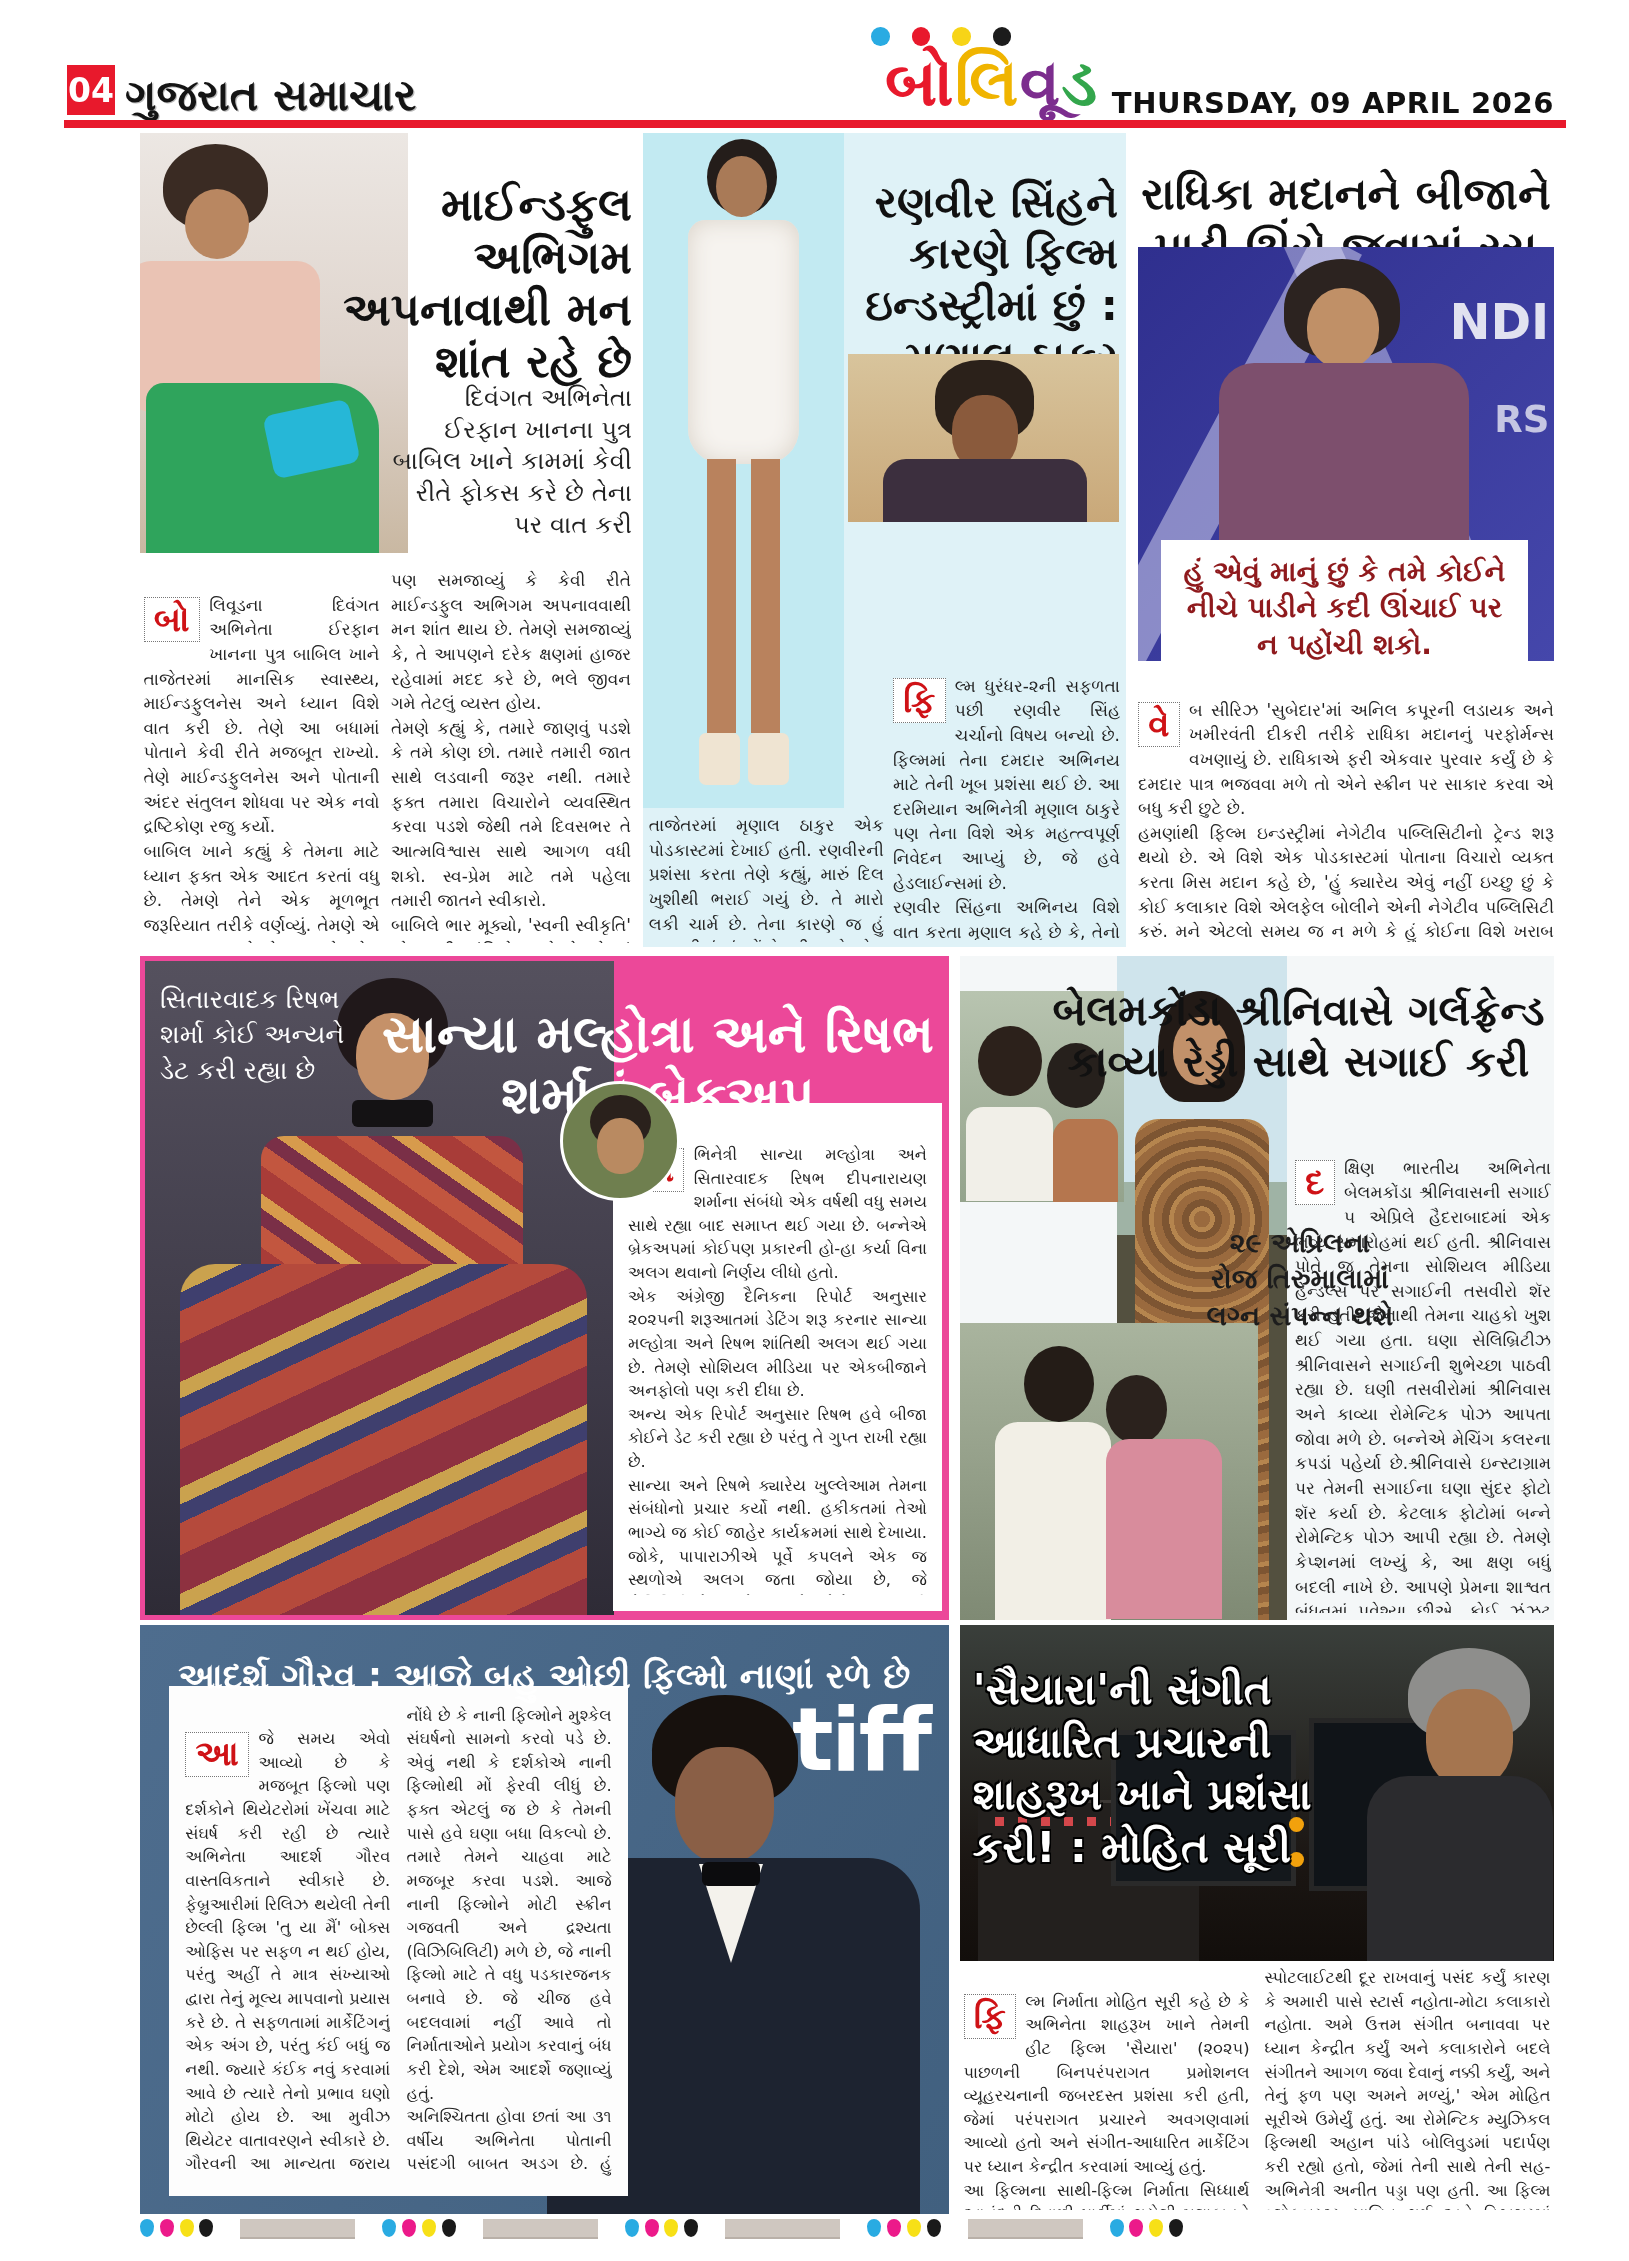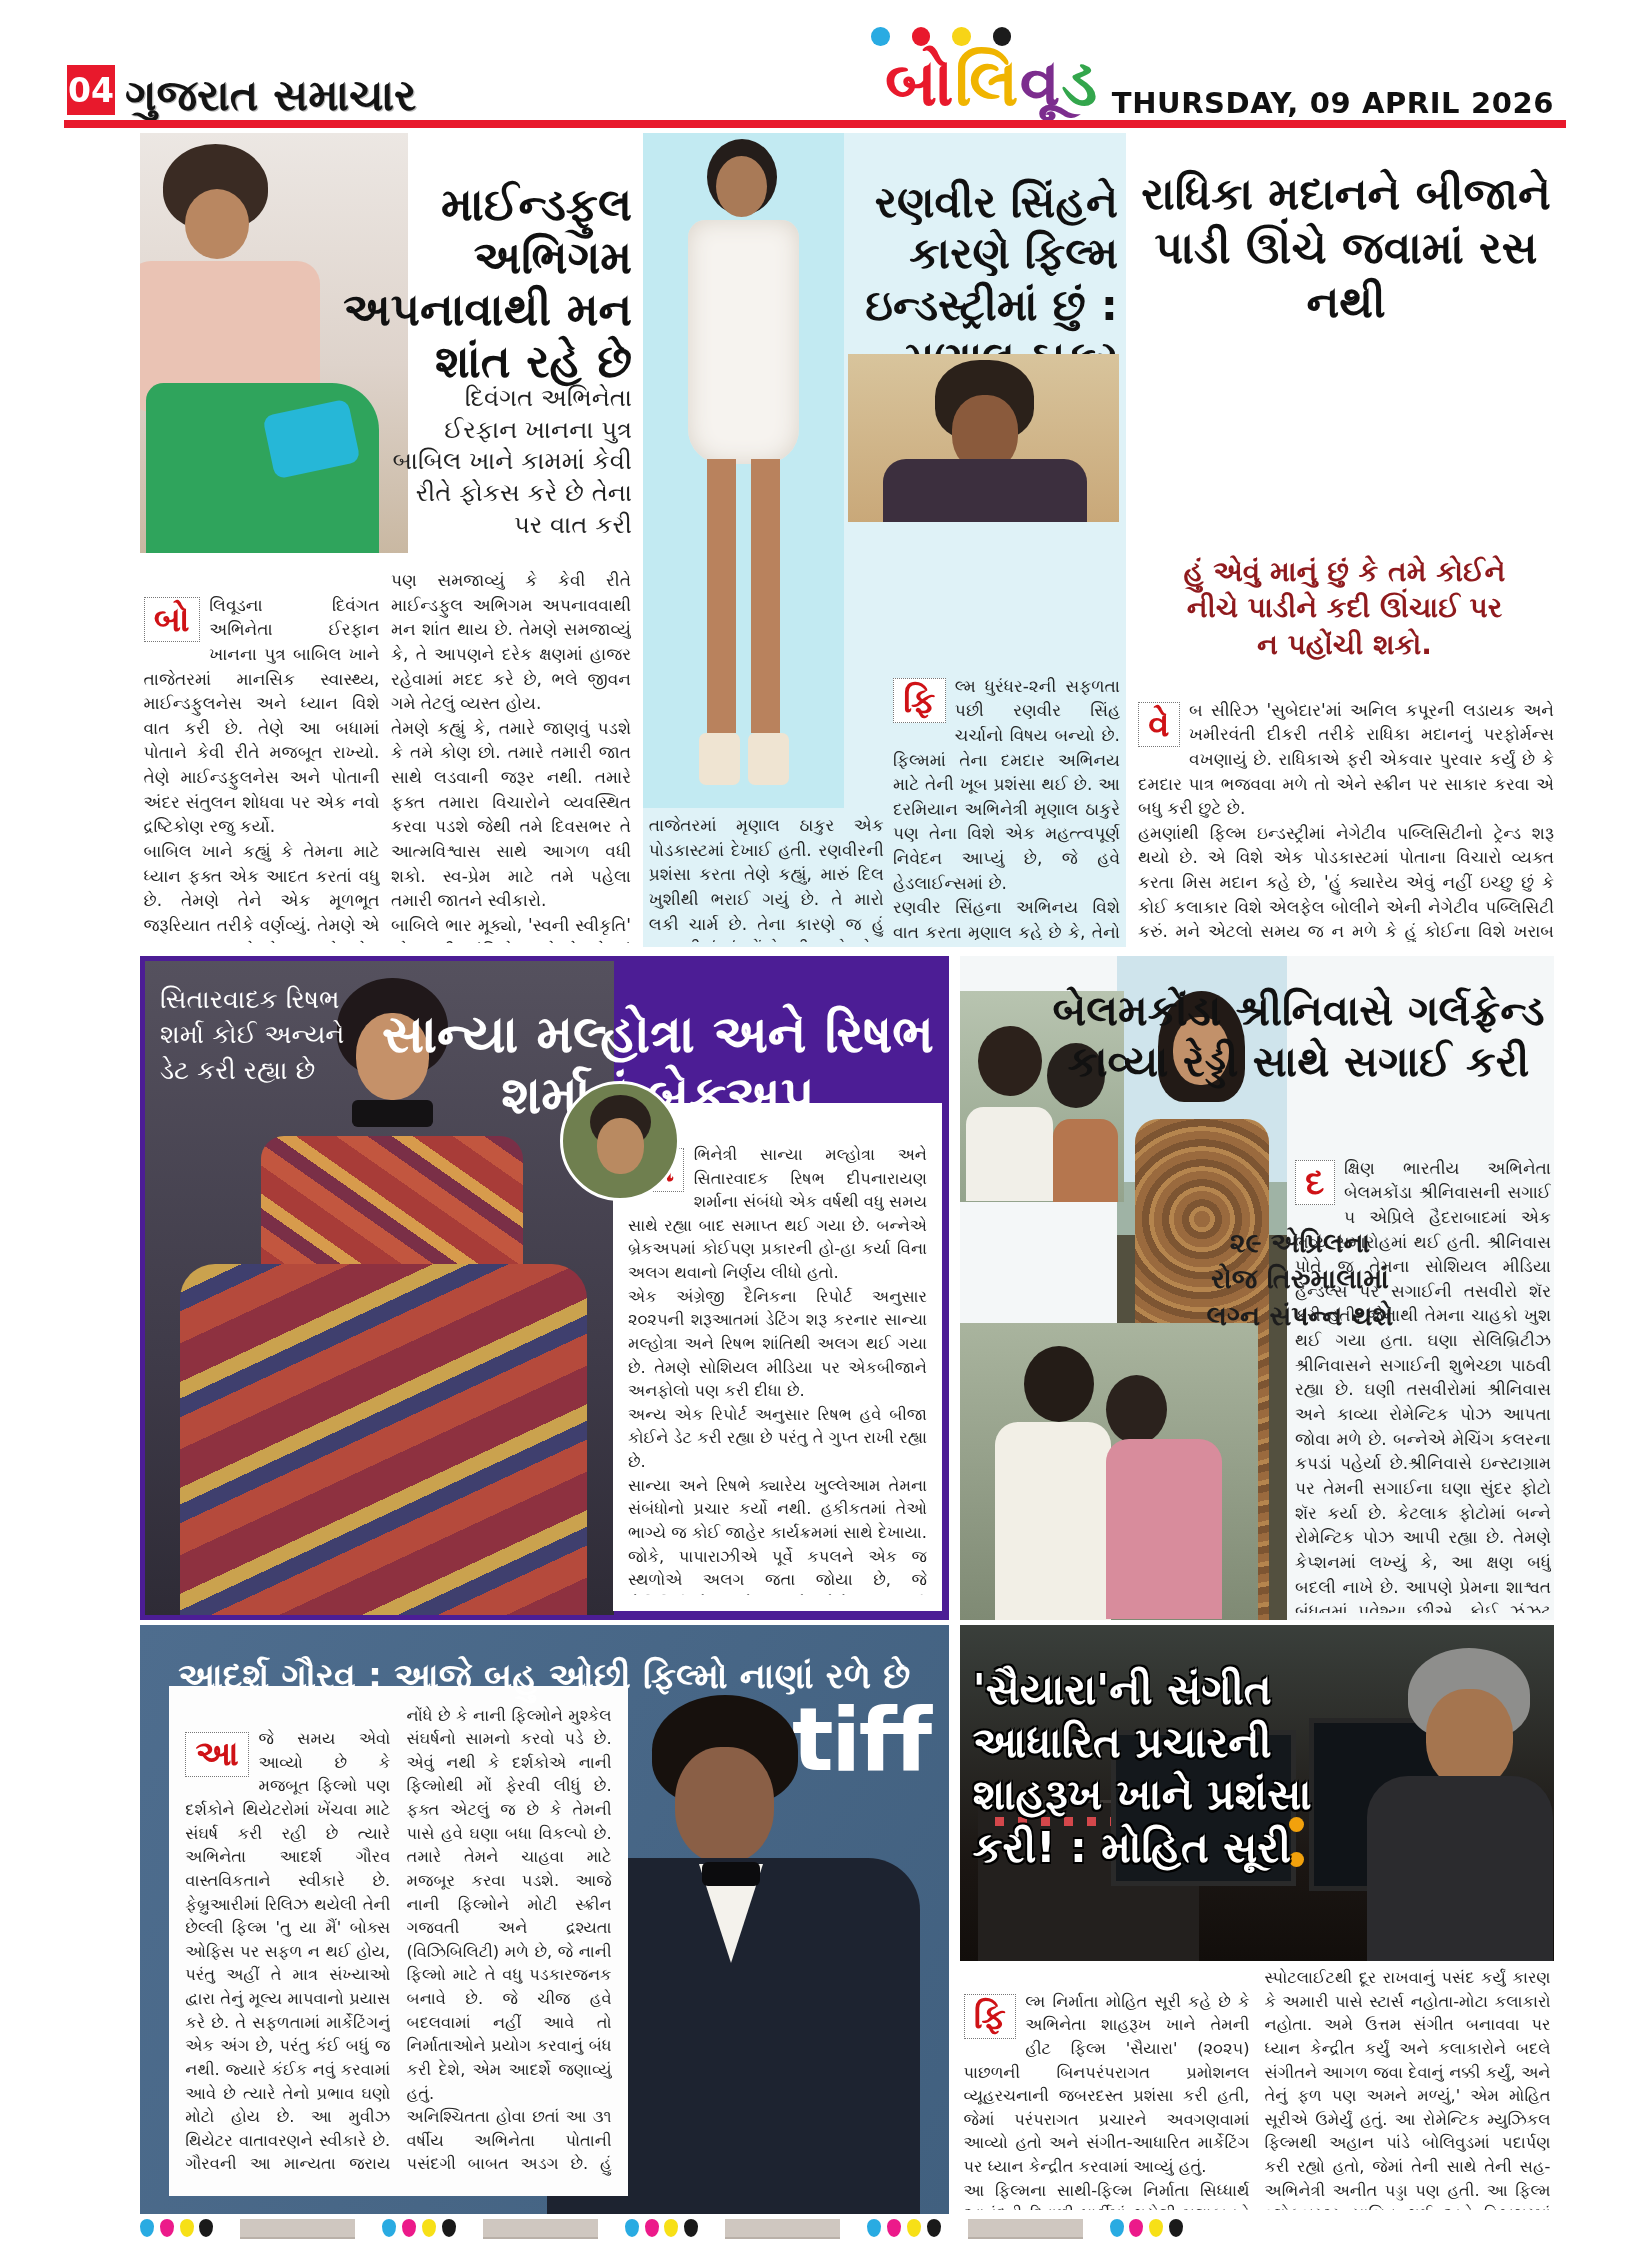--- a/index.html
+++ b/index.html
@@ -35,21 +35,21 @@
                font-weight:bold;line-height:1.3;text-align:center;padding:9.3px 5.8px;}
   #a2 .colR{left:250px;top:516px;width:227px;height:291px;}
   #a2 .colL{left:5.8px;top:680px;width:235px;height:129px;}
   
   #a3{left:1138px;top:133px;width:416px;height:814px;}
   #a3 .headline{left:0;top:4.7px;width:416px;font-size:44px;line-height:1.22;text-align:center;}
   #a3 .quote{left:23px;top:407px;width:346px;background:#ffffff;color:#8f1a1d;font-size:28px;font-weight:bold;
              line-height:1.3;text-align:center;padding:14px 10.5px;}
   #a3 .body{left:0;top:540px;width:416px;height:269px;}
   
-  #a4{left:140px;top:956px;width:809px;height:664px;background:#4c1d95;}
+  #a4{left:140px;top:956px;width:809px;height:664px;background:#ec4899;}
   #a4 .sidelabel{left:20px;top:25.6px;width:192px;color:#fff;font-size:25.6px;line-height:1.4;font-weight:500;}
   #a4 .headline{left:233px;top:12.8px;width:570px;color:#fff;font-size:52px;line-height:1.18;text-align:center;}
   #a4 .whitebox{left:473px;top:147px;width:329px;height:508px;background:#fff;padding:16.3px 15px;box-sizing:border-box;}
   #a4 .circle{left:420px;top:125px;width:114px;height:114px;border-radius:50%;border:3.5px solid #fff;overflow:hidden;z-index:4;}
   
   #a5{left:960px;top:956px;width:594px;height:664px;background:#f4f7f8;}
   #a5 .headline{left:87px;top:2.3px;width:503px;font-size:42px;line-height:1.2;text-align:center;z-index:5;}
   #a5 .subhead{left:244px;top:269px;width:192px;font-size:27px;line-height:1.35;font-weight:bold;
                text-align:center;z-index:5;}
   #a5 .colR{left:335px;top:175px;width:256px;height:482px;z-index:5;}
@@ -130,20 +130,29 @@
     </div>
     <div class="abs bodytext colR">
       <span class="dropcap">ફિ</span><span>લ્મ ધુરંધર-૨ની સફળતા પછી રણવીર સિંહ ચર્ચાનો વિષય બન્યો છે. ફિલ્મમાં તેના દમદાર અભિનય માટે તેની ખૂબ પ્રશંસા થઈ છે. આ દરમિયાન અભિનેત્રી મૃણાલ ઠાકુરે પણ તેના વિશે એક મહત્ત્વપૂર્ણ નિવેદન આપ્યું છે, જે હવે હેડલાઈન્સમાં છે.
 રણવીર સિંહના અભિનય વિશે વાત કરતા મૃણાલ કહે છે કે, તેનો અભિનય ખૂબ વખણાયો છે. તેણે વારંવાર મને મદદ કરી છે. તે ખૂબ જ સહાનુભૂતિ ધરાવતી વ્યક્તિ છે અને દરેક સફળતાને પાત્ર છે.</span>
     </div>
     <div class="abs bodytext colL">તાજેતરમાં મૃણાલ ઠાકુર એક પોડકાસ્ટમાં દેખાઈ હતી. રણવીરની પ્રશંસા કરતા તેણે કહ્યું, મારું દિલ ખુશીથી ભરાઈ ગયું છે. તે મારો લકી ચાર્મ છે. તેના કારણે જ હું ઇન્ડસ્ટ્રીમાં છું. મેં તેમની સાથે એક બ્રાન્ડ માટે એડ ફિલ્મમાં કામ કર્યું હતું અને જ્યારે તે જાહેરાત ટીવી પર પ્રસારિત થઈ ત્યારે ફિલ્મ નિર્માતાઓએ મને જોવાનું શરૂ કર્યું. હું તેને ઘણો શ્રેય આપું છું.</div>
   </section>
 
   <section class="abs" id="a3">
     <h1 class="abs headline hl">રાધિકા મદાનને બીજાને પાડી ઊંચે જવામાં રસ નથી</h1>
+    <div class="photo" style="left:0;top:114px;width:416px;height:414px;background:linear-gradient(135deg,#2f2f8e,#4547ab)">
+      <div class="shape" style="left:52px;top:-35px;width:52px;height:524px;background:rgba(240,240,255,.45);transform:rotate(28deg)"></div>
+      <div class="shape" style="left:244px;top:-47px;width:52px;height:524px;background:rgba(240,240,255,.4);transform:rotate(-24deg)"></div>
+      <div class="shape" style="right:4.7px;top:47px;color:#fff;font-size:49px;font-weight:bold;opacity:.85">NDI</div>
+      <div class="shape" style="right:4.7px;top:151px;color:#fff;font-size:37px;font-weight:bold;opacity:.7">RS</div>
+      <div class="shape" style="left:146px;top:11.6px;width:116px;height:99px;border-radius:50% 50% 40% 40%;background:#2c2320"></div>
+      <div class="shape" style="left:169px;top:41px;width:72px;height:81px;border-radius:48%;background:#c09067"></div>
+      <div class="shape" style="left:81px;top:116px;width:250px;height:298px;border-radius:35px 35px 0 0;background:#7d4f6d"></div>
+    </div>
     <div class="abs quote">હું એવું માનું છું કે તમે કોઈને નીચે પાડીને કદી ઊંચાઈ પર ન પહોંચી શકો.</div>
     <div class="abs bodytext body">
       <span class="dropcap">વે</span><span>બ સીરિઝ 'સુબેદાર'માં અનિલ કપૂરની લડાયક અને ખમીરવંતી દીકરી તરીકે રાધિકા મદાનનું પરફોર્મન્સ વખણાયું છે. રાધિકાએ ફરી એકવાર પુરવાર કર્યું છે કે દમદાર પાત્ર ભજવવા મળે તો એને સ્ક્રીન પર સાકાર કરવા એ બધુ કરી છુટે છે.
 હમણાંથી ફિલ્મ ઇન્ડસ્ટ્રીમાં નેગેટીવ પબ્લિસિટીનો ટ્રેન્ડ શરૂ થયો છે. એ વિશે એક પોડકાસ્ટમાં પોતાના વિચારો વ્યક્ત કરતા મિસ મદાન કહે છે, 'હું ક્યારેય એવું નહીં ઇચ્છુ છું કે કોઈ કલાકાર વિશે એલફેલ બોલીને એની નેગેટીવ પબ્લિસિટી કરું. મને એટલો સમય જ ન મળે કે હું કોઈના વિશે ખરાબ વિચારું. ઈશ્વર મને કામમાં એવી રીતે રાખે કે હું બીજાને ઉપર ચડવામાં મદદરૂપ થાઉં. ભૂલેચૂકેય કોઈને નડું નહીં.'</span>
     </div>
   </section>
 
   <section class="abs" id="a4">
     <div class="photo" style="left:4.7px;top:4.7px;width:469px;height:654px;background:linear-gradient(#55515e,#3f3b49 60%,#2e2b36)">
       <div class="shape" style="left:192px;top:17.5px;width:111px;height:99px;border-radius:50% 50% 42% 42%;background:#20181a"></div>

